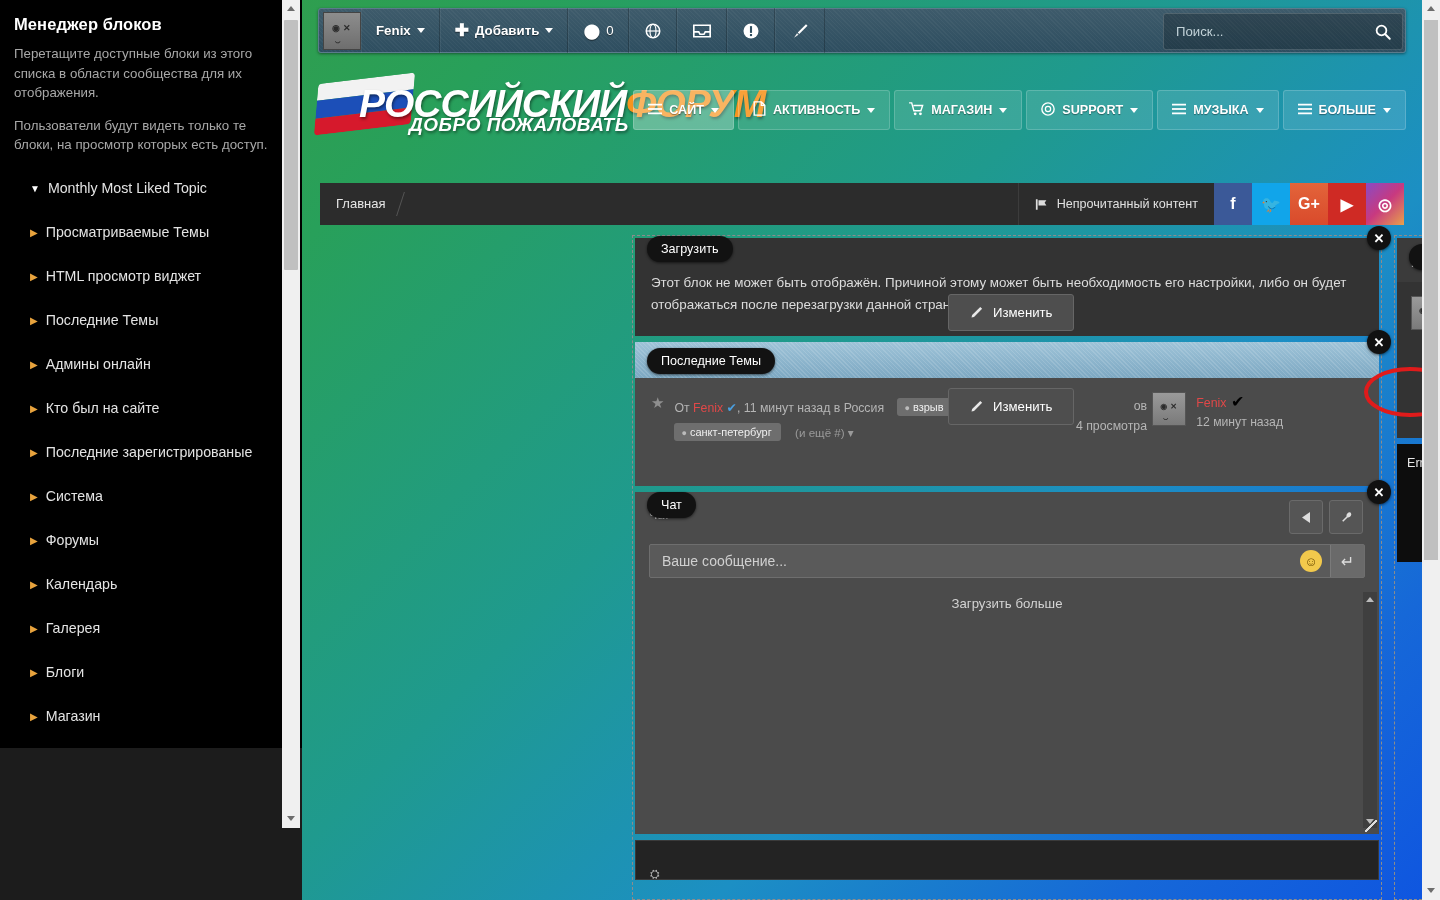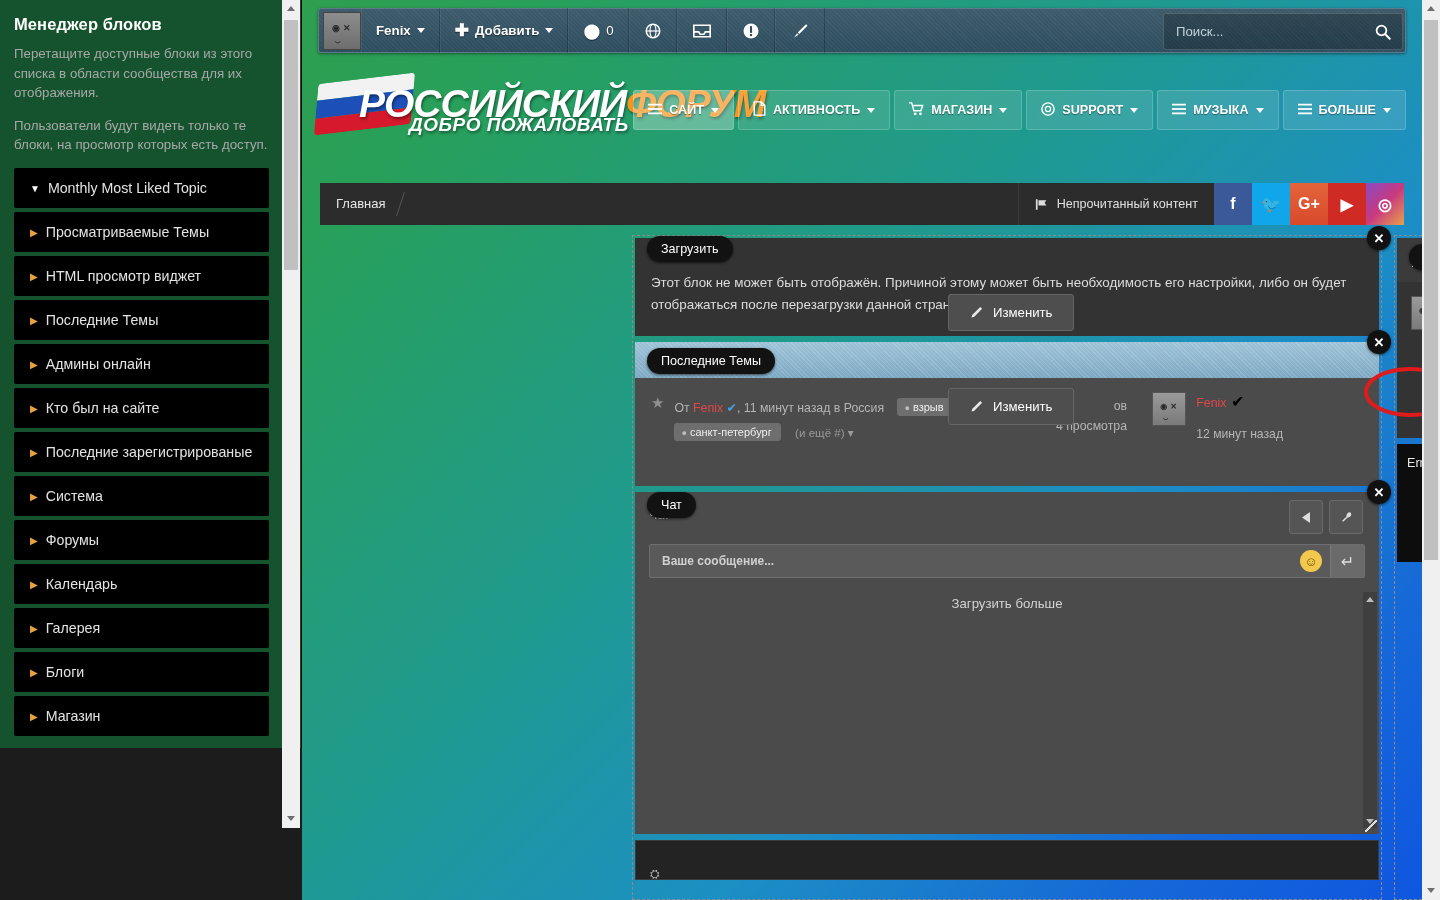--- a/index.html
+++ b/index.html
@@ -6,21 +6,21 @@
   html,body{ width:1440px; height:900px; overflow:hidden; }
   body{
     font-family:"Liberation Sans", sans-serif;
     background:#1c1c1c;
     position:relative;
   }
 
   
   #block-manager{
     position:absolute; left:0; top:0; width:302px; height:748px;
-    background:#14532d; color:#cfcfcf;
+    background:#000000; color:#cfcfcf;
     border-right:1px solid #000;
   }
   #bm-scroll{
     position:absolute; left:0; top:0; width:283px; height:828px;
     overflow:hidden; padding:0 14px;
   }
   #bm-title{
     font-size:16.5px; font-weight:bold; color:#fff;
     padding-top:15px; padding-bottom:10px; letter-spacing:.1px;
   }
@@ -239,47 +239,47 @@
   .tp-meta .u{ color:#e04848; }
   .tp-meta .chk{ color:#4a9fe0; }
   .tag{
     display:inline-block; background:#6e6e6e; color:#efefef;
     font-size:11px; padding:3px 9px 3px 7px; border-radius:3px;
     margin-left:10px; vertical-align:1px;
   }
   .tag b{ color:#bbb; font-size:9px; margin-right:3px; }
   .tp-more{ font-size:11.6px; color:#9a9a9a; margin-left:10px;margin-top:6px; }
   .tp-stats{
-    position:absolute; right:252px; top:18px; text-align:right;
+    position:absolute; right:232px; top:18px; text-align:right;
     font-size:12.3px; color:#b5b5b5; line-height:20px;
   }
   .tp-last{ position:absolute; right:96px; top:14px; display:flex; gap:10px; }
   .mini-av{
     width:34px;height:34px;background:linear-gradient(#9a9a9a,#7a7a7a);
     border:1px solid #555; display:flex;align-items:center;justify-content:center;
   }
   .mini-av .ab-face b{ font-size:8px; }
   .tp-last .nm{ color:#e04848; font-size:12.4px; }
-  .tp-last .tm{ color:#b5b5b5; font-size:12.2px; margin-top:16px; }
+  .tp-last .tm{ color:#b5b5b5; font-size:12.2px; margin-top:4px; }
 
   
   #blk-chat{ padding:0; min-height:342px; }
   #chat-head{ height:52px; position:relative; }
   #chat-head .ghost{ position:absolute; left:14px; top:16px; font-size:12.6px; color:#d6d6d6; }
   .chat-btn{
     position:absolute; top:8px; width:34px;height:34px;
     background:#555; border:1px solid #6a6a6a; border-radius:3px;
     display:flex;align-items:center;justify-content:center; cursor:pointer;
   }
   #chat-b1{ right:56px; } #chat-b2{ right:16px; }
   #chat-input{
     margin:0 14px; height:34px; background:#5a5a5a; border:1px solid #6e6e6e;
     display:flex; align-items:center; border-radius:2px;
   }
-  #chat-input .ph{ flex:1; padding-left:12px; color:#d0d0d0; font-size:12px;font-weight:bold; }
+  #chat-input .ph{ flex:1; padding-left:12px; color:#d0d0d0; font-size:14px; }
   #chat-emoji{ width:22px;height:22px;border-radius:50%;background:#f2c94c;
     display:flex;align-items:center;justify-content:center;margin-right:8px;
     font-size:13px; color:#6b4c00; cursor:pointer;}
   #chat-send{ width:34px;height:32px;background:#6a6a6a;border-left:1px solid #7a7a7a;
     display:flex;align-items:center;justify-content:center;color:#ddd;cursor:pointer;}
   #chat-load{ text-align:center; color:#d3d3d3; font-size:13.2px; padding:18px 0 8px 0; cursor:pointer;}
   #chat-scroll{
     position:absolute; right:2px; top:100px; bottom:6px; width:14px;
     background:#3f3f3f;
   }

